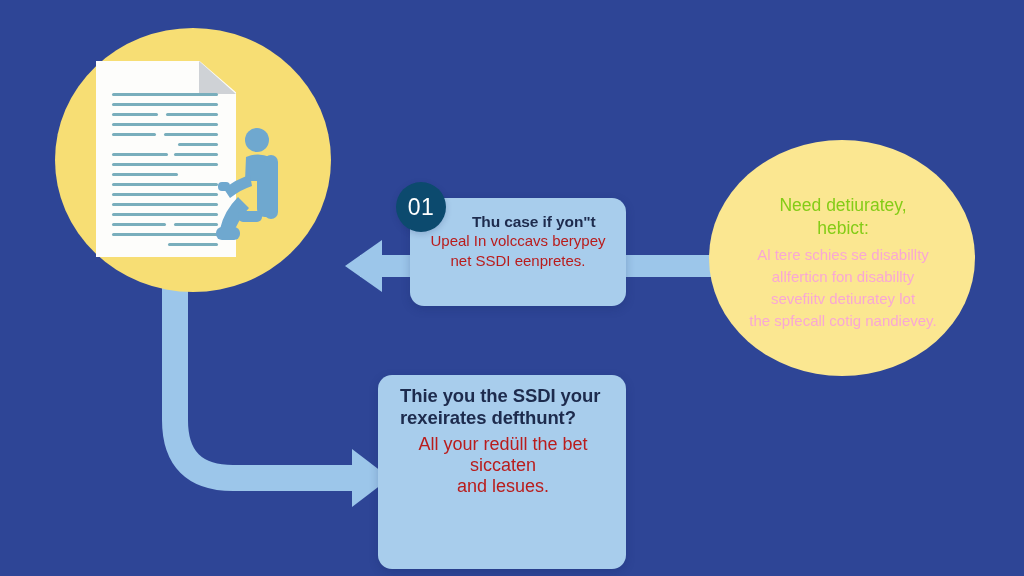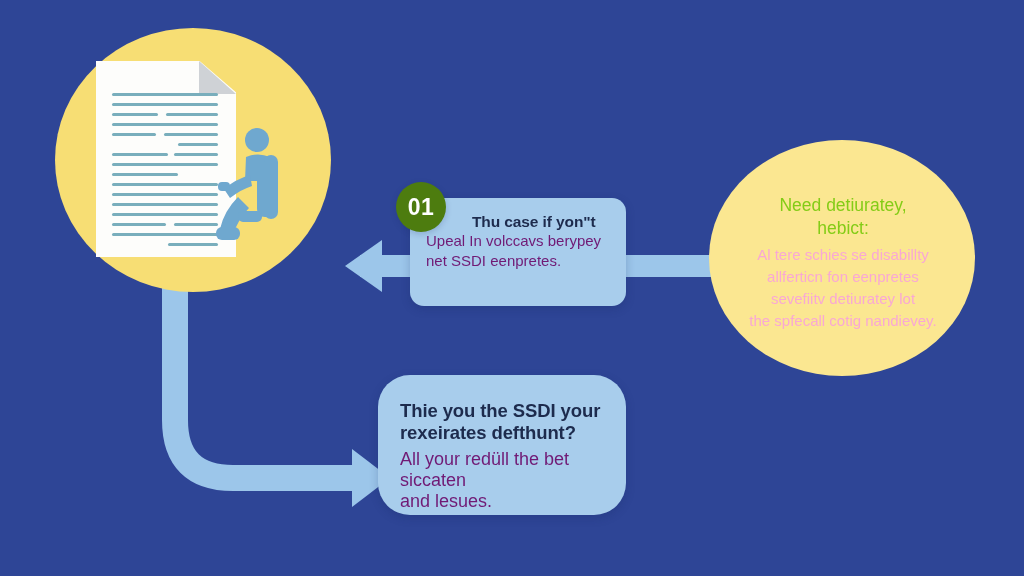--- a/index.html
+++ b/index.html
@@ -46,42 +46,43 @@
 
   
   .card{
     position:absolute;
     background:#a8cdec;
     border-radius:14px;
     box-shadow:0 3px 10px rgba(20,35,90,.22);
     box-sizing:border-box;
   }
   #card-01{left:410px;top:198px;width:216px;height:108px;padding:14px 16px 10px 16px;}
-  #card-02{left:378px;top:375px;width:248px;height:140px;padding:25px 20px 16px 22px;border-radius:32px;}
+  #card-02{left:378px;top:375px;width:248px;height:194px;padding:10px 20px 16px 22px;}
 
   .card-title{
     color:#1d2b4d;
     font-weight:bold;
     letter-spacing:-0.1px;
   }
   .card-body{
-    color:#701a75;
+    color:#b91c1c;
+    text-align:center;
   }
   #card-01 .card-title{font-size:15.5px;line-height:19px;text-indent:46px;}
   #card-01 .card-body{font-size:15px;line-height:20px;margin-top:0px;}
   #card-02 .card-title{font-size:18.5px;line-height:22px;}
   #card-02 .card-body{font-size:18px;line-height:21px;margin-top:5px;}
 
   
   #badge-01{
     position:absolute;left:-14px;top:-16px;
     width:50px;height:50px;border-radius:50%;
-    background:#4d7c0f;
+    background:#0c4a6e;
     display:flex;align-items:center;justify-content:center;
-    color:#ffffff;font-size:23px;font-weight:bold;letter-spacing:0.5px;
+    color:#ffffff;font-size:23px;font-weight:normal;letter-spacing:0.5px;
     box-shadow:0 2px 6px rgba(25,40,95,.2);
   }
 
   
   #circle-right-text{
     position:absolute;left:727px;top:194px;width:232px;
     text-align:center;
   }
   #circle-right-text .ct{
     color:#84cc16;font-weight:normal;font-size:17.5px;line-height:23px;
@@ -166,19 +167,19 @@
   </div>
 
   <div class="circle" id="circle-right"></div>
   <div id="circle-right-text">
     <div class="ct">
       <div>Need detiuratey,</div>
       <div>hebict:</div>
     </div>
     <div class="cb">
       <div>Al tere schies se disabillty</div>
-      <div>allferticn fon eenpretes</div>
+      <div>allferticn fon disabillty</div>
       <div>sevefiitv detiuratey lot</div>
       <div>the spfecall cotig nandievey.</div>
     </div>
   </div>
 
 </div>
 
 </body></html>

